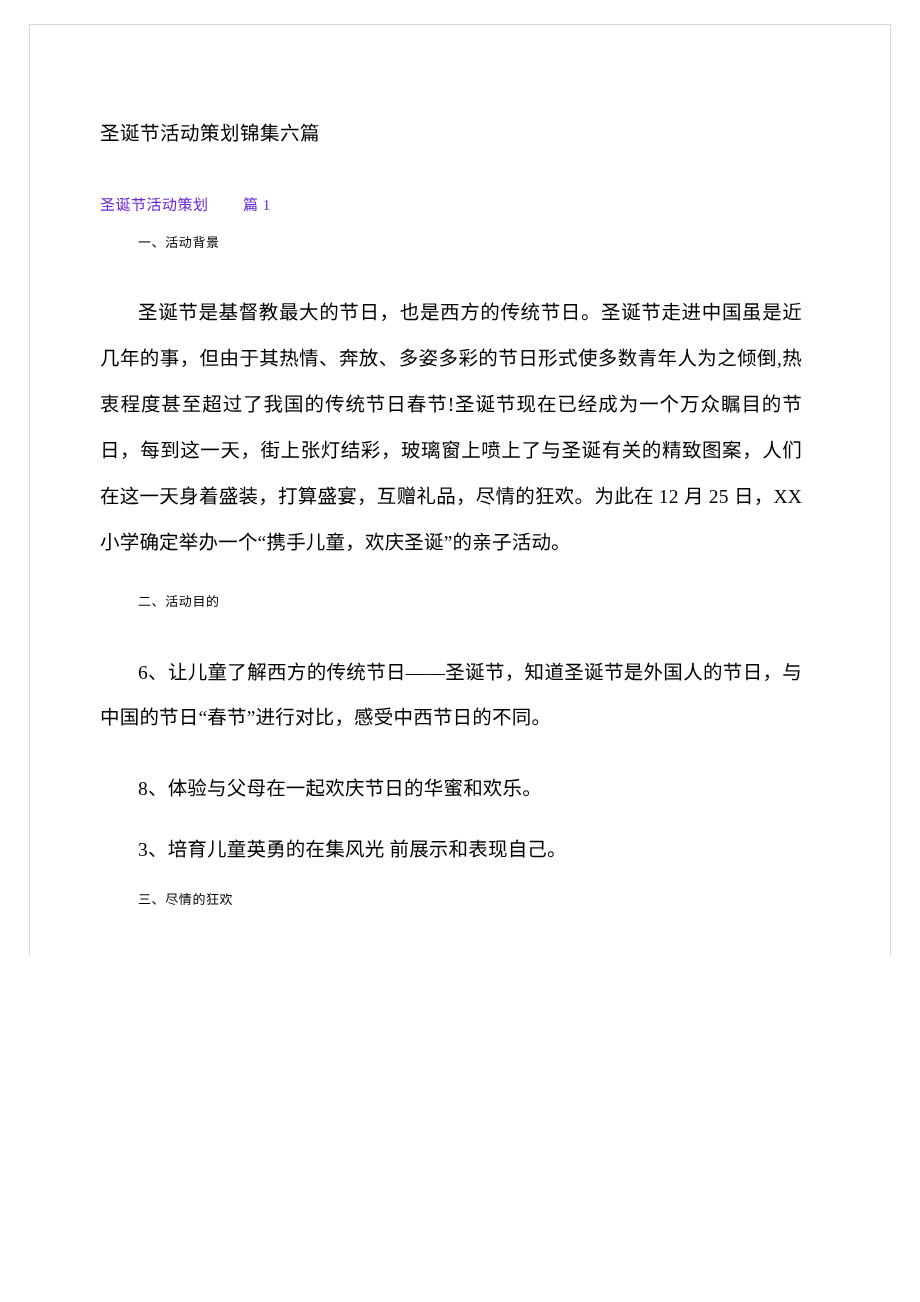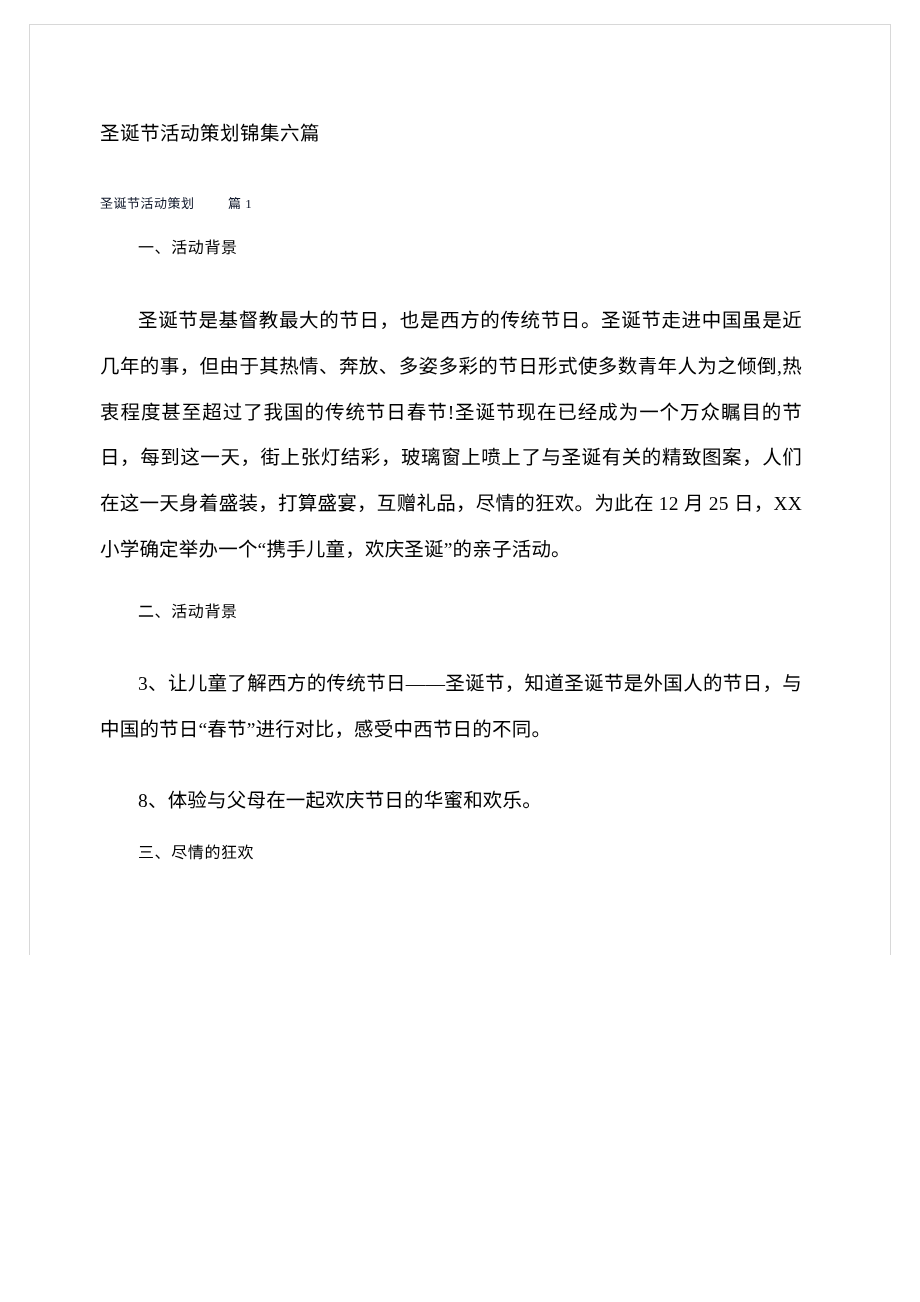--- a/index.html
+++ b/index.html
@@ -37,33 +37,33 @@
   }
   .doc-title {
     font-size: 19.5px;
     color: #000000;
     letter-spacing: 0.5px;
     margin: 0 0 48px 0;
     font-weight: normal;
     line-height: 1.4;
   }
   .sub-title {
-    font-size: 13px;
-    color: #0f172a;
+    font-size: 15px;
+    color: #6d28d9;
     letter-spacing: 0.5px;
-    margin: 0 0 24px 0;
+    margin: 0 0 18px 0;
     font-weight: normal;
     line-height: 1.4;
   }
   .sub-title .gap {
     display: inline-block;
     width: 26px;
   }
   .heading {
-    font-size: 16px;
+    font-size: 13px;
     color: #000000;
     letter-spacing: 0.6px;
     margin: 0 0 38px 0;
     text-indent: 38px;
     line-height: 1.4;
     font-weight: normal;
   }
   .para {
     font-size: 19.5px;
     color: #000000;
@@ -109,26 +109,27 @@
     <p class="sub-title">
       <span>圣诞节活动策划</span>
       <span class="gap"></span>
       <span>篇 1</span>
     </p>
 
     <p class="heading">一、活动背景</p>
 
     <p class="para">圣诞节是基督教最大的节日，也是西方的传统节日。圣诞节走进中国虽是近几年的事，但由于其热情、奔放、多姿多彩的节日形式使多数青年人为之倾倒,热衷程度甚至超过了我国的传统节日春节!圣诞节现在已经成为一个万众瞩目的节日，每到这一天，街上张灯结彩，玻璃窗上喷上了与圣诞有关的精致图案，人们在这一天身着盛装，打算盛宴，互赠礼品，尽情的狂欢。为此在 12 月 25 日，XX 小学确定举办一个“携手儿童，欢庆圣诞”的亲子活动。</p>
 
-    <p class="heading">二、活动背景</p>
+    <p class="heading">二、活动目的</p>
 
-    <p class="para">3、让儿童了解西方的传统节日——圣诞节，知道圣诞节是外国人的节日，与中国的节日“春节”进行对比，感受中西节日的不同。</p>
+    <p class="para">6、让儿童了解西方的传统节日——圣诞节，知道圣诞节是外国人的节日，与中国的节日“春节”进行对比，感受中西节日的不同。</p>
 
     <p class="para list-item">8、体验与父母在一起欢庆节日的华蜜和欢乐。</p>
 
+    <p class="para list-item">3、培育儿童英勇的在集风光   前展示和表现自己。</p>
 
     <p class="heading">三、尽情的狂欢</p>
 
 
   </div>
 
   <div class="footer">
     <span class="pg">第 1 页</span>
     <span class="spacer"></span>
     <span class="pg">共 22 页</span>

